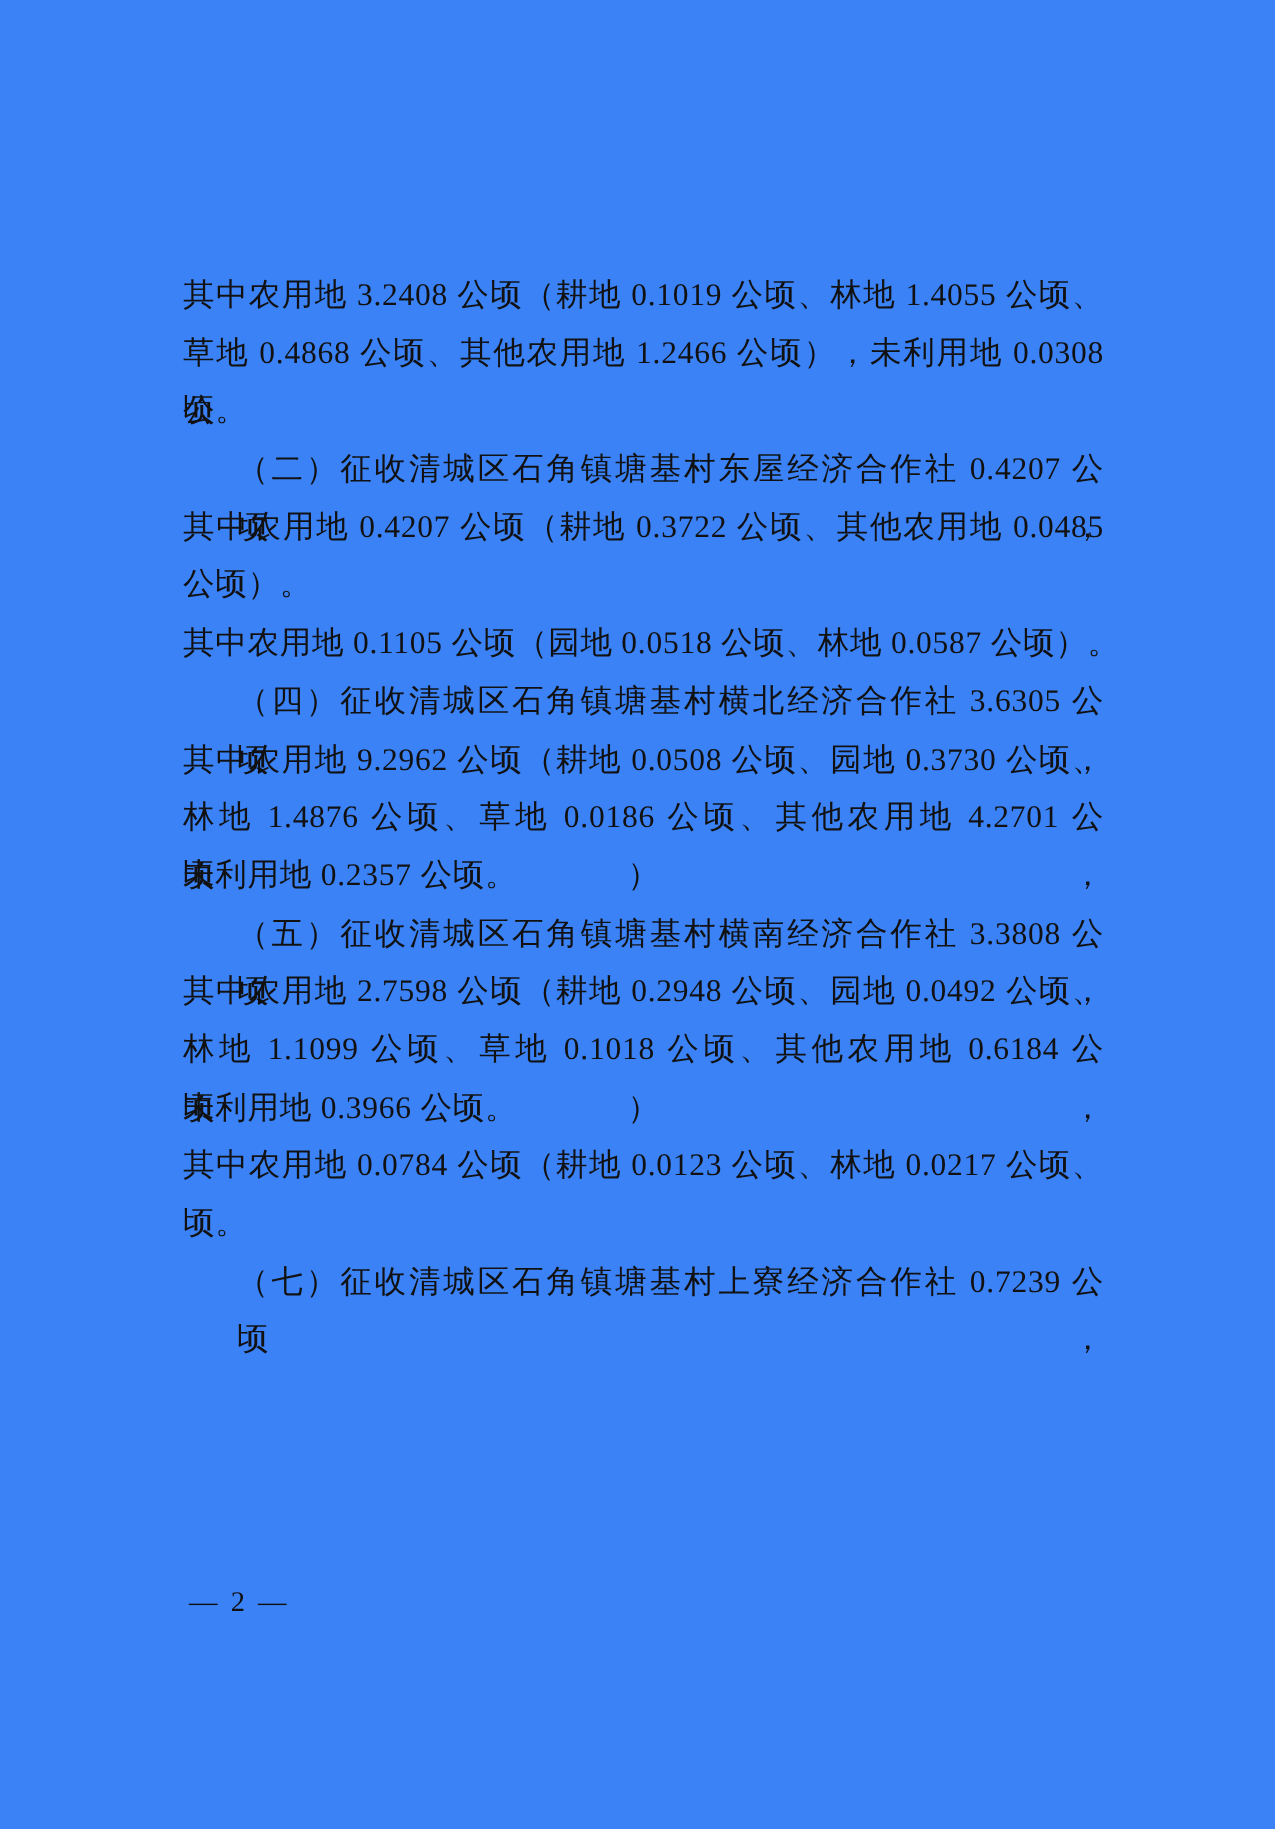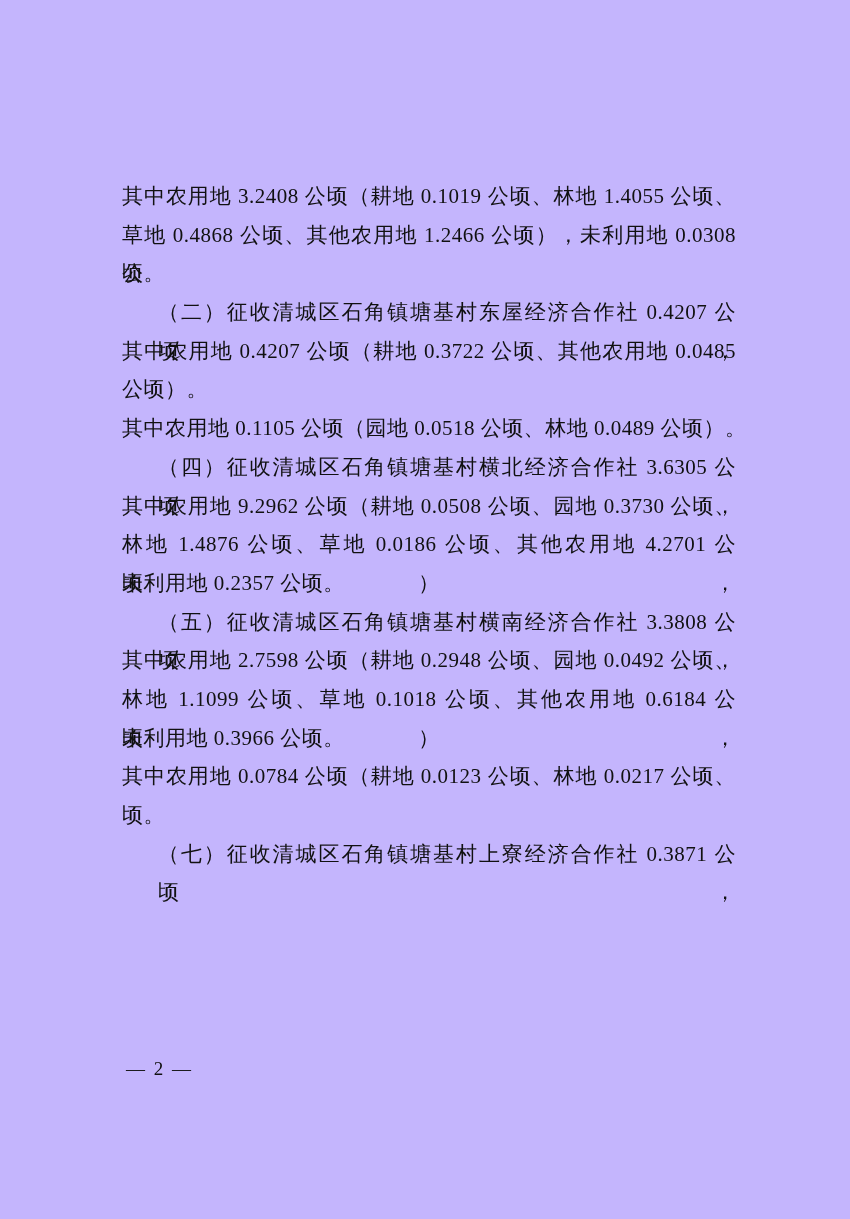--- a/index.html
+++ b/index.html
@@ -4,21 +4,21 @@
 <style>
   html, body {
     margin: 0;
     padding: 0;
     background: #888;
   }
   .page {
     position: relative;
     width: 850px;
     height: 1219px;
-    background: #c4b5fd;
+    background: #3b82f6;
     margin: 0 auto;
     overflow: hidden;
     font-family: "Liberation Serif", "DejaVu Serif", serif;
     color: #111111;
   }
   .text-block {
     position: absolute;
     left: 122px;
     top: 177px;
     width: 614px;
@@ -52,27 +52,27 @@
 <body>
 
 <div class="page">
   <div class="text-block">
       <div class="text-line fill">其中农用地 3.2408 公顷（耕地 0.1019 公顷、林地 1.4055 公顷、</div>
       <div class="text-line fill">草地 0.4868 公顷、其他农用地 1.2466 公顷），未利用地 0.0308 公</div>
       <div class="text-line">顷。</div>
       <div class="text-line fill indent">（二）征收清城区石角镇塘基村东屋经济合作社 0.4207 公顷，</div>
       <div class="text-line fill">其中农用地 0.4207 公顷（耕地 0.3722 公顷、其他农用地 0.0485</div>
       <div class="text-line">公顷）。</div>
-      <div class="text-line">其中农用地 0.1105 公顷（园地 0.0518 公顷、林地 0.0489 公顷）。</div>
+      <div class="text-line">其中农用地 0.1105 公顷（园地 0.0518 公顷、林地 0.0587 公顷）。</div>
       <div class="text-line fill indent">（四）征收清城区石角镇塘基村横北经济合作社 3.6305 公顷，</div>
       <div class="text-line fill">其中农用地 9.2962 公顷（耕地 0.0508 公顷、园地 0.3730 公顷、</div>
       <div class="text-line fill">林地 1.4876 公顷、草地 0.0186 公顷、其他农用地 4.2701 公顷），</div>
       <div class="text-line">未利用地 0.2357 公顷。</div>
       <div class="text-line fill indent">（五）征收清城区石角镇塘基村横南经济合作社 3.3808 公顷，</div>
       <div class="text-line fill">其中农用地 2.7598 公顷（耕地 0.2948 公顷、园地 0.0492 公顷、</div>
       <div class="text-line fill">林地 1.1099 公顷、草地 0.1018 公顷、其他农用地 0.6184 公顷），</div>
       <div class="text-line">未利用地 0.3966 公顷。</div>
       <div class="text-line fill">其中农用地 0.0784 公顷（耕地 0.0123 公顷、林地 0.0217 公顷、</div>
       <div class="text-line">顷。</div>
-      <div class="text-line fill indent">（七）征收清城区石角镇塘基村上寮经济合作社 0.3871 公顷，</div>
+      <div class="text-line fill indent">（七）征收清城区石角镇塘基村上寮经济合作社 0.7239 公顷，</div>
     </div>
   <div class="page-footer">— 2 —</div>
 </div>
 
 </body></html>

